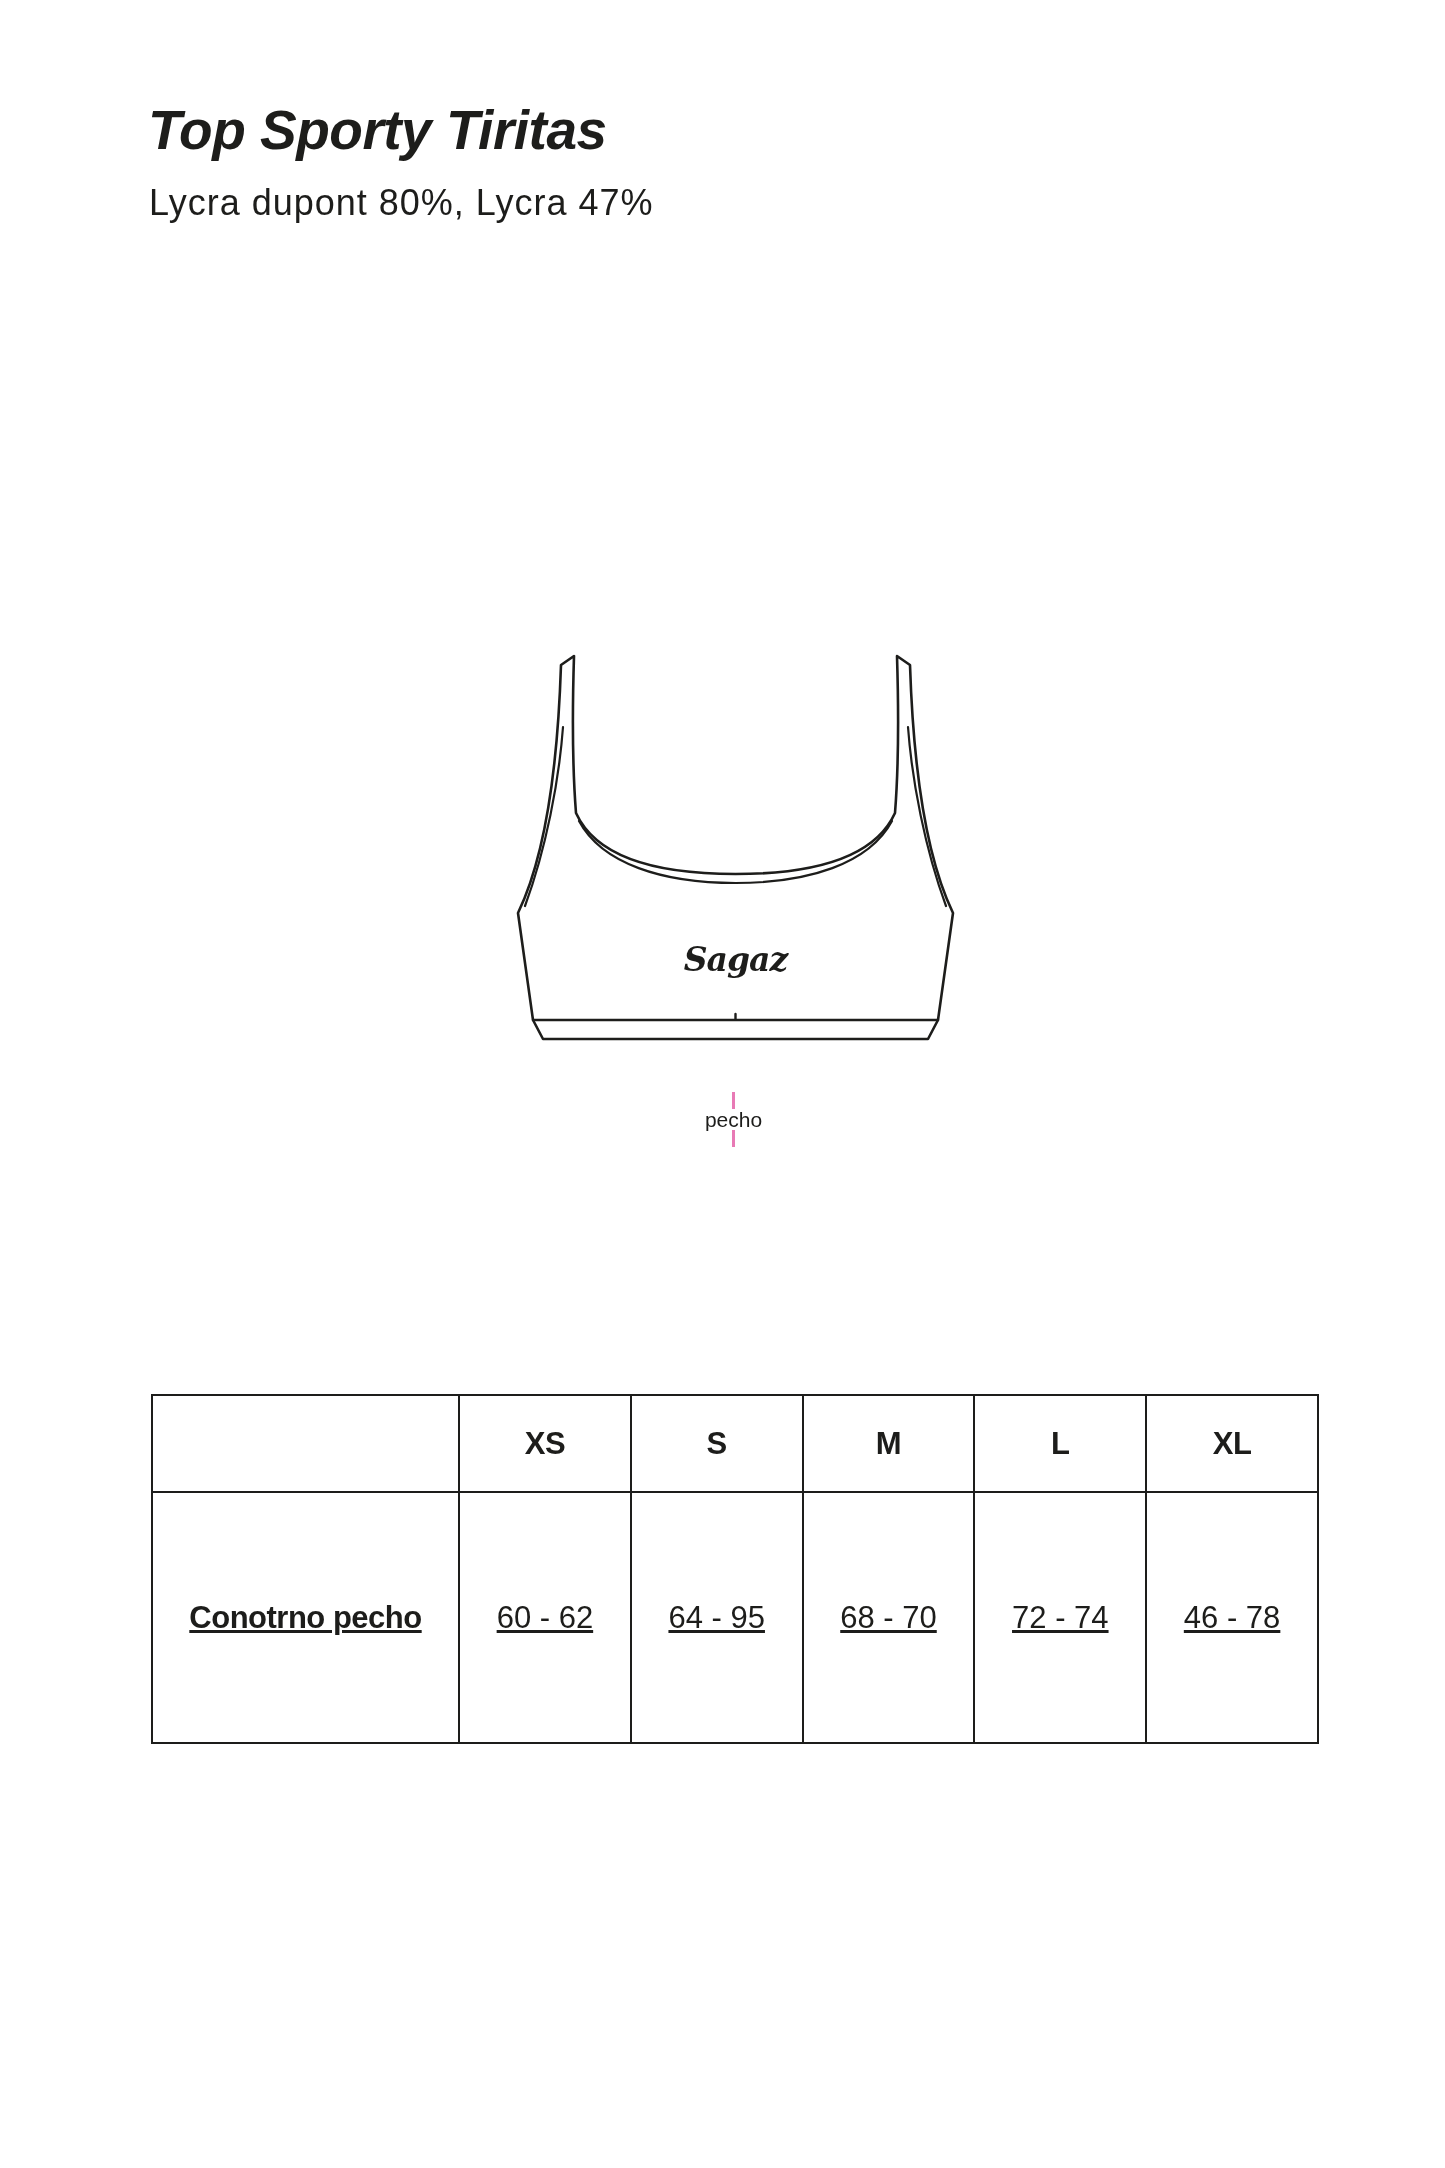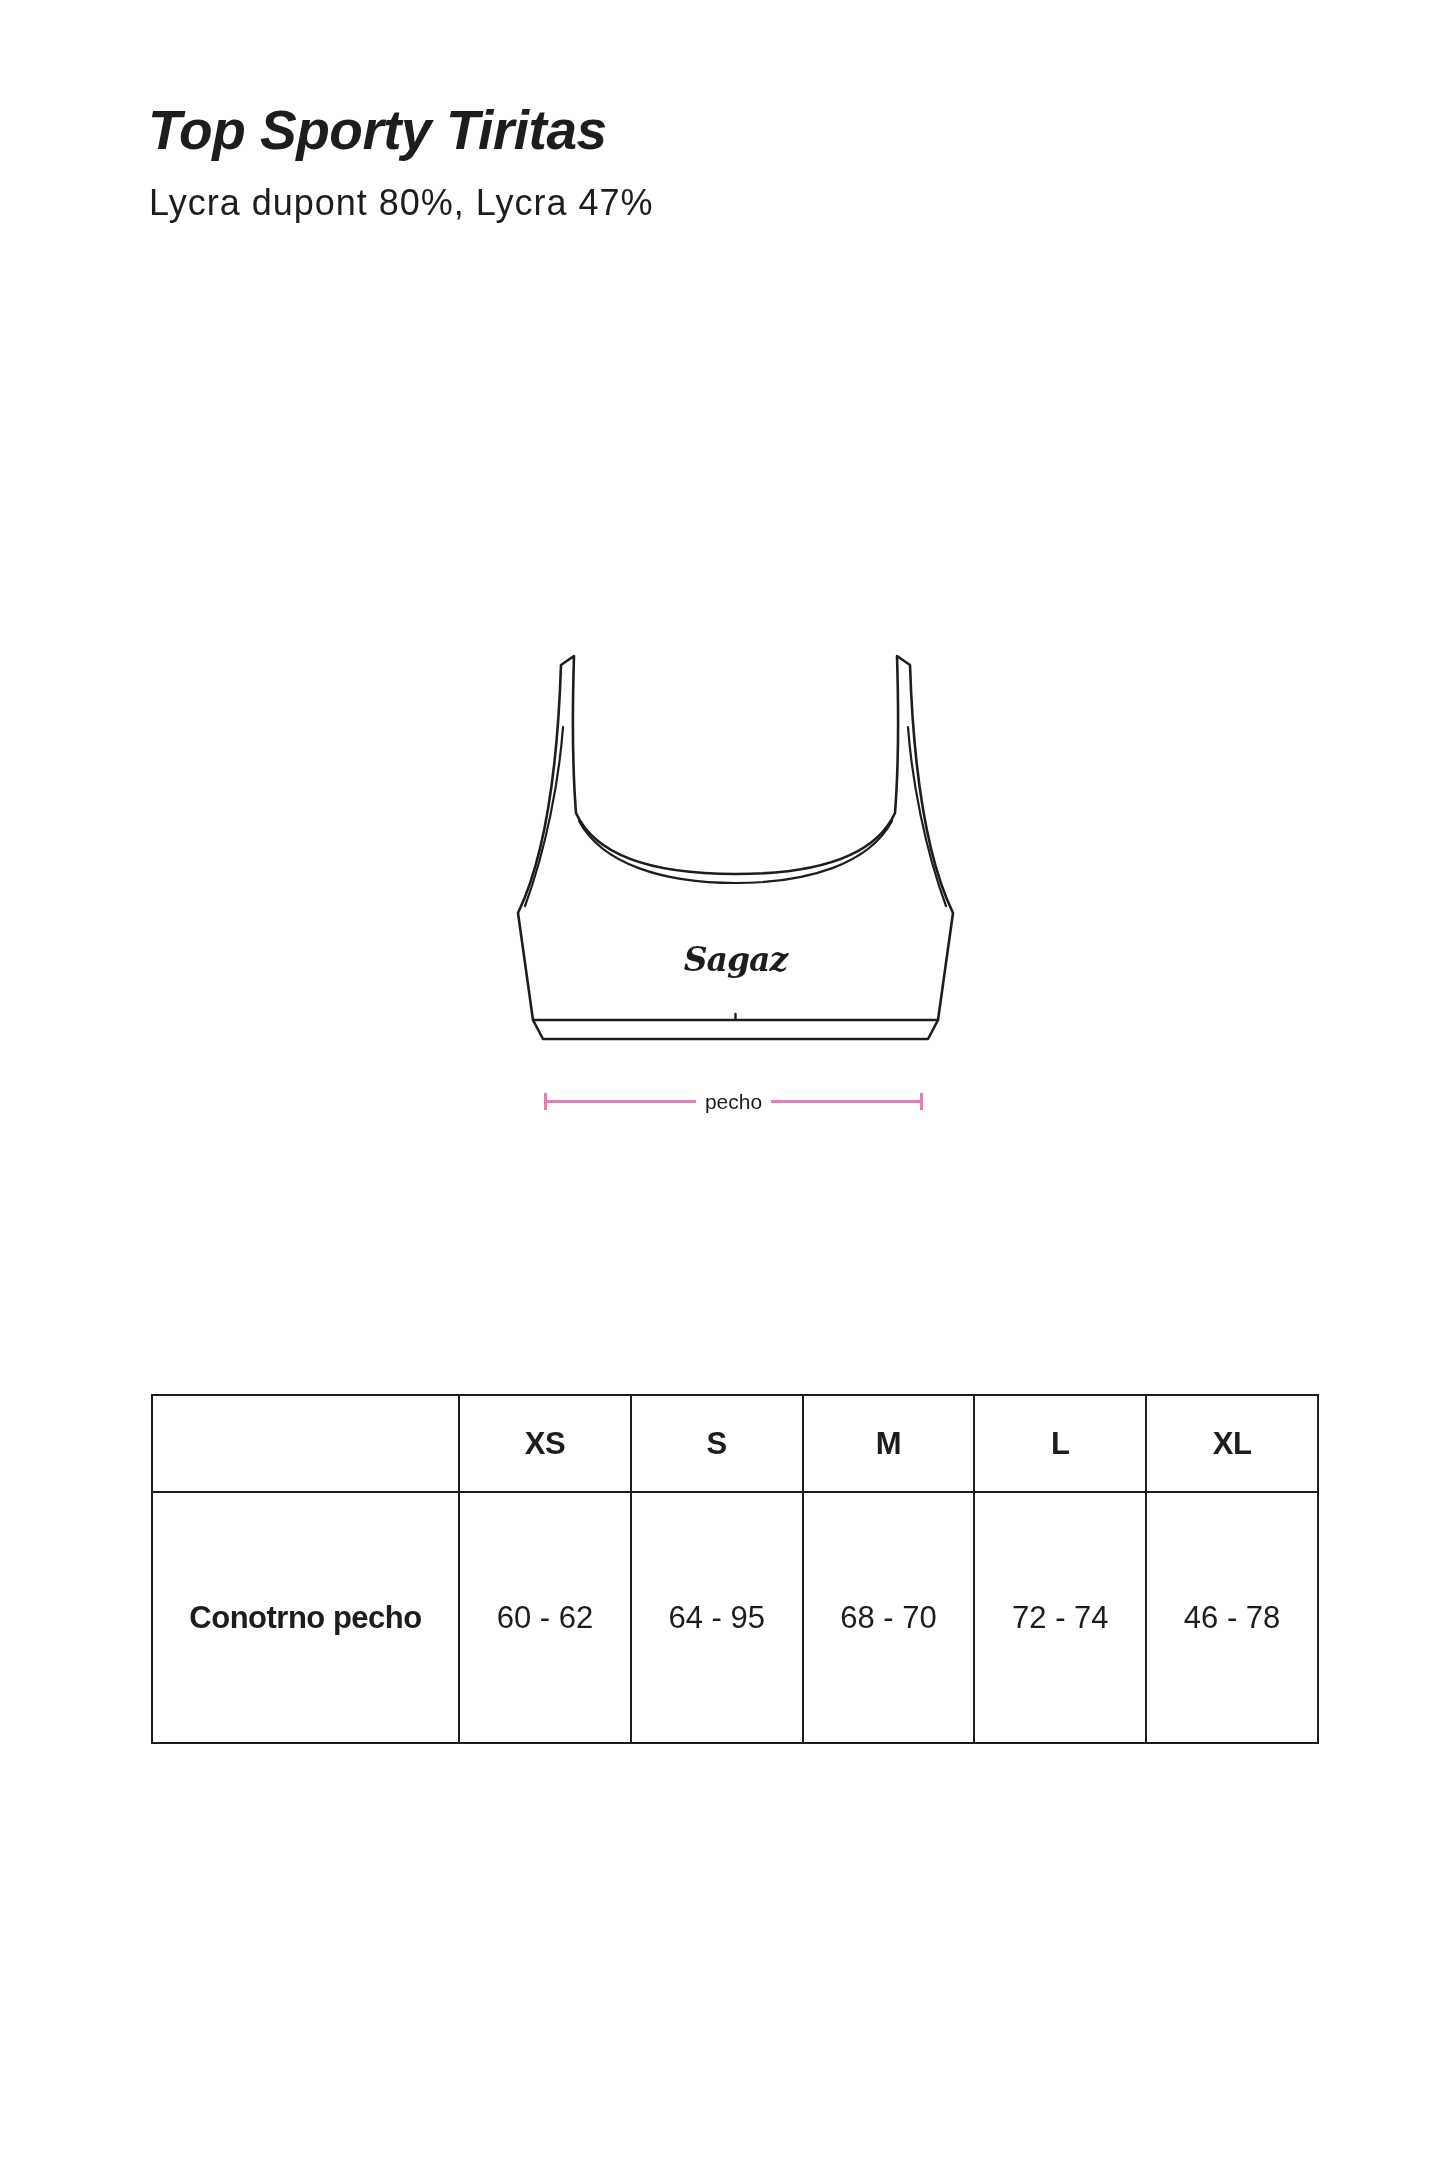--- a/index.html
+++ b/index.html
@@ -57,20 +57,21 @@
 
   
   .measure-bar {
     position: absolute;
     left: 532px;
     top: 1092px;
     width: 379px;
     height: 18px;
     display: flex;
     align-items: center;
+    flex-direction: column;
   }
   .measure-tick {
     width: 3px;
     height: 17px;
     background: var(--pink, #e87ab5);
     flex: 0 0 auto;
   }
   .measure-line {
     flex: 1 1 auto;
     height: 3px;
@@ -97,21 +98,21 @@
     border: 2px solid var(--ink, #1d1d1b);
     text-align: center;
     vertical-align: middle;
     font-size: 31px;
     color: var(--ink, #1d1d1b);
     padding: 12px;
     background: #ffffff;
   }
   .size-table col.label-col { width: 307px; }
   .size-table thead tr { height: 97px; }
-  .size-table tbody tr { height: 251px; }
+  .size-table tbody tr { height: 251px; text-decoration: underline; }
   .size-table th { font-weight: bold; letter-spacing: -0.5px; }
   .size-table td.row-label { font-weight: bold; letter-spacing: -0.5px; }
   .size-table td.row-value { font-weight: normal; }
 </style>
 </head>
 <body>
 
 <div class="page">
 
   <h1 class="doc-title">Top Sporty Tiritas</h1>

